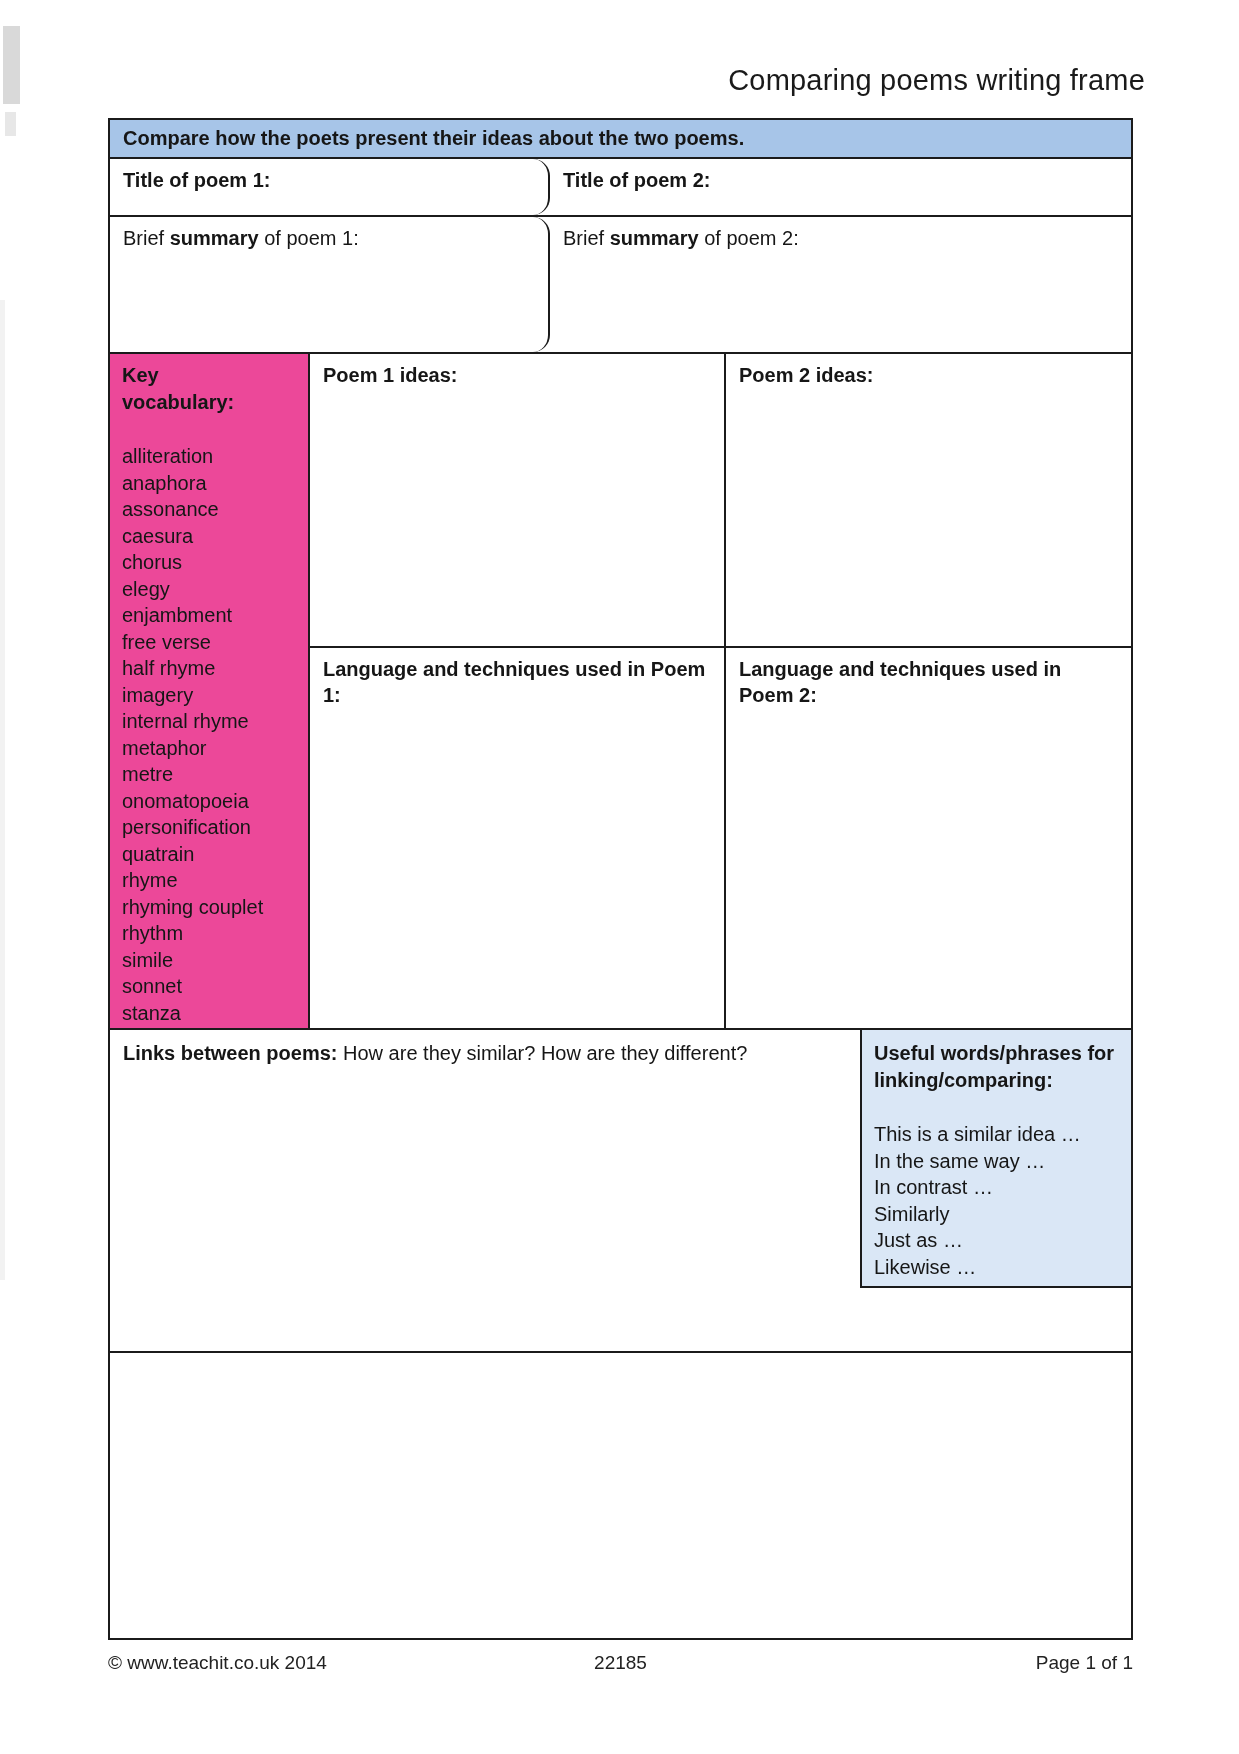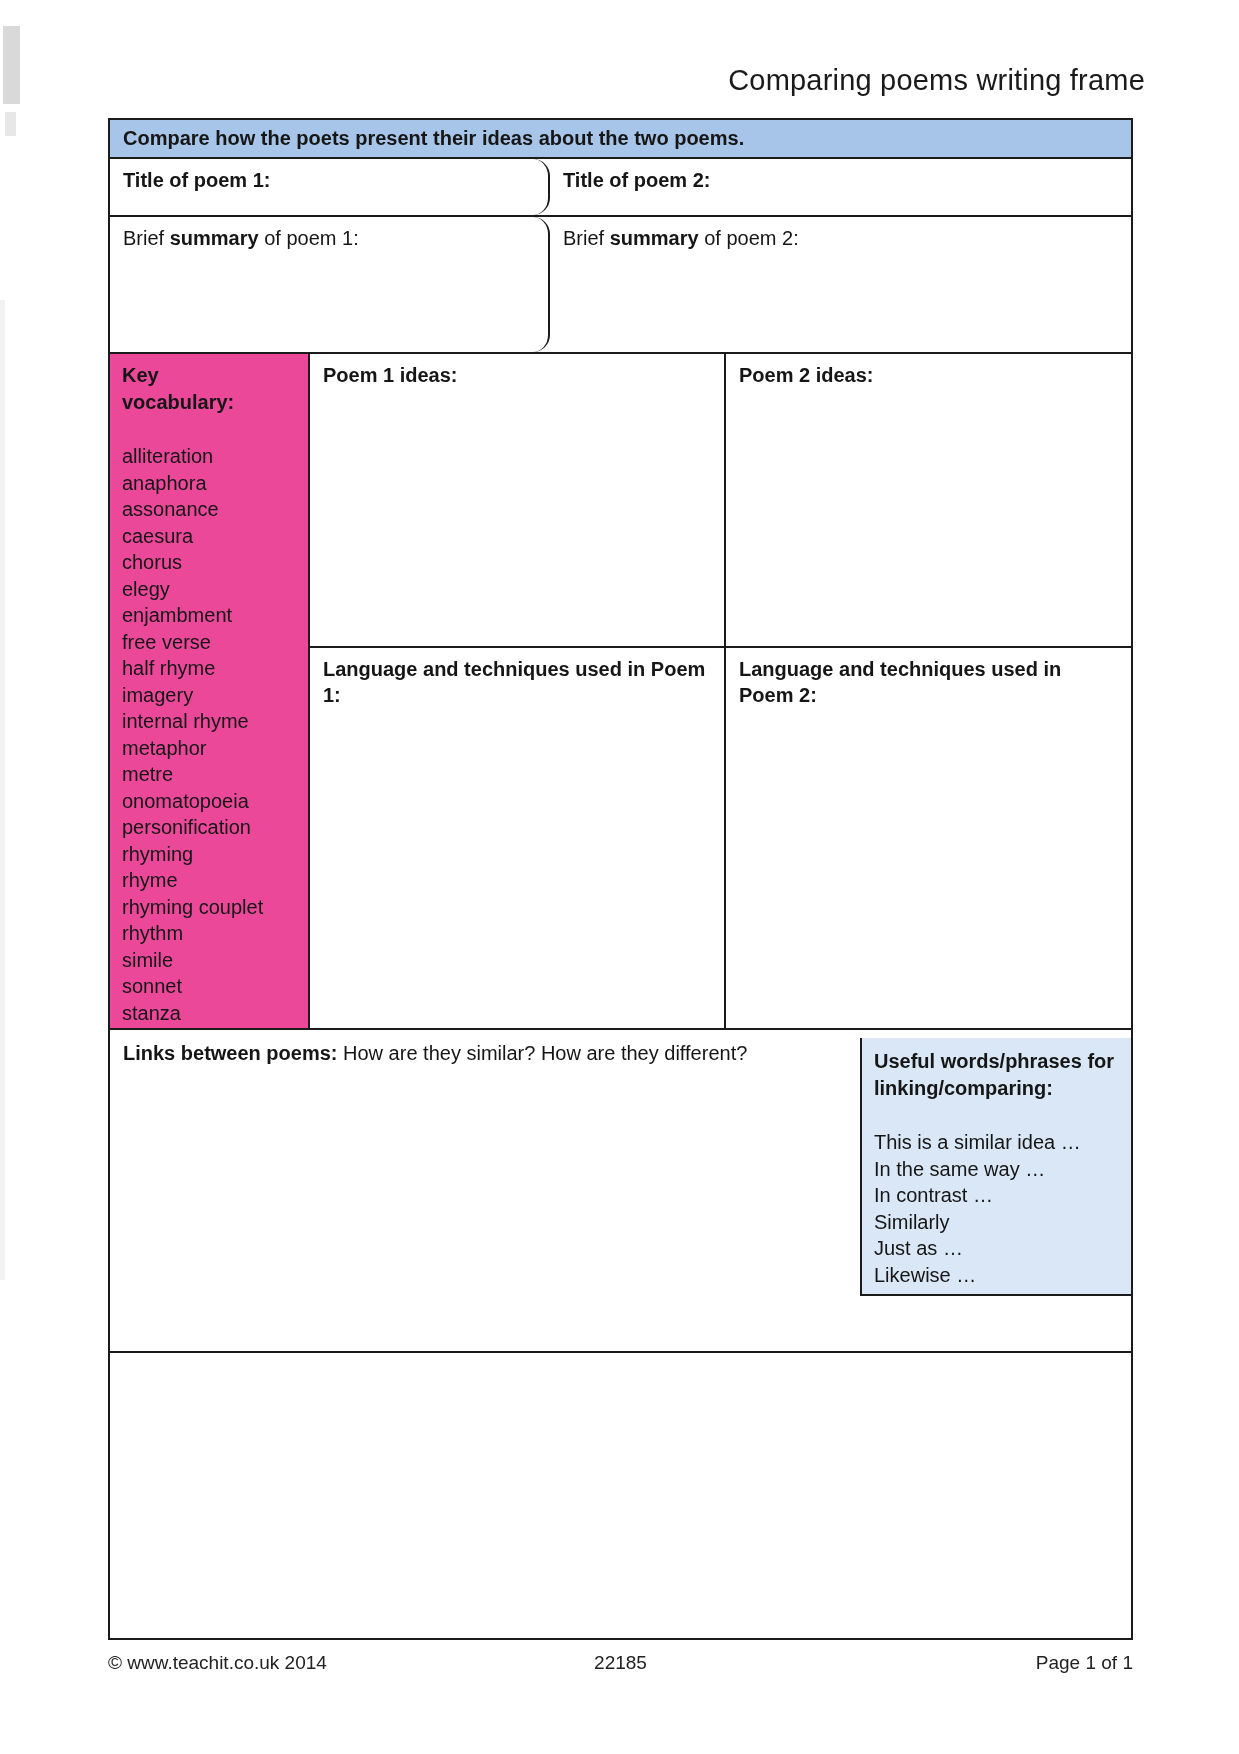--- a/index.html
+++ b/index.html
@@ -50,21 +50,20 @@
   .c-rightcol { flex:1; height:100%; display:flex; flex-direction:column; }
   .cell-ideas { height:294px; flex:none; padding:8px 13px; }
   .cell-lang { flex:1; padding:8px 13px; }
   .c-links { width:750px; height:100%; padding:10px 13px; }
   .c-useful-wrap { flex:1; height:100%; position:relative; }
   .useful-box {
     position:absolute; left:0; top:0; right:0; height:258px;
     border-left:2px solid #1b1b1b;
     border-bottom:2px solid #1b1b1b;
     padding:10px 12px;
-    margin-top:8px;
   }
   .b { font-weight:bold; }
   .vocab-heading div { line-height:27px; }
   .vocab-list { margin-top:27px; }
   .vocab-list div { line-height:26.5px; }
   .useful-heading { line-height:27px; }
   .phrase-list { margin-top:27px; }
   .phrase-list div { line-height:26.5px; }
   .footer {
     position:absolute; left:108px; top:1652px; width:1025px;
@@ -129,21 +128,21 @@
             <div>elegy</div>
             <div>enjambment</div>
             <div>free verse</div>
             <div>half rhyme</div>
             <div>imagery</div>
             <div>internal rhyme</div>
             <div>metaphor</div>
             <div>metre</div>
             <div>onomatopoeia</div>
             <div>personification</div>
-            <div>rhyming</div>
+            <div>quatrain</div>
             <div>rhyme</div>
             <div>rhyming couplet</div>
             <div>rhythm</div>
             <div>simile</div>
             <div>sonnet</div>
             <div>stanza</div>
           </div>
       </div>
 
       <div class="c-mid br">

